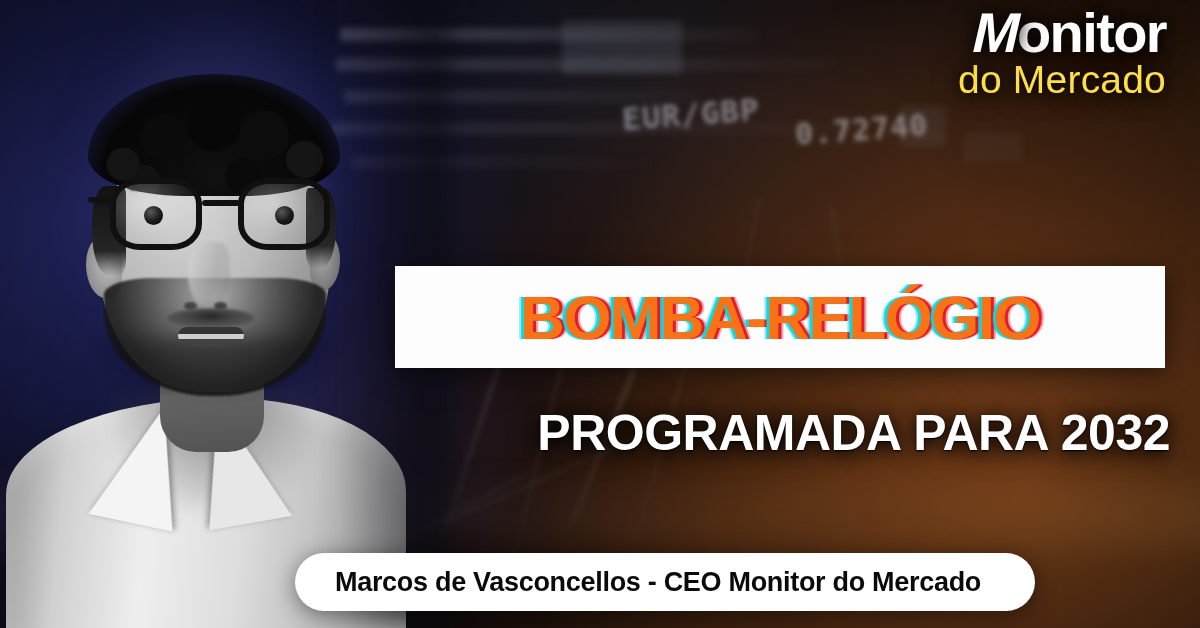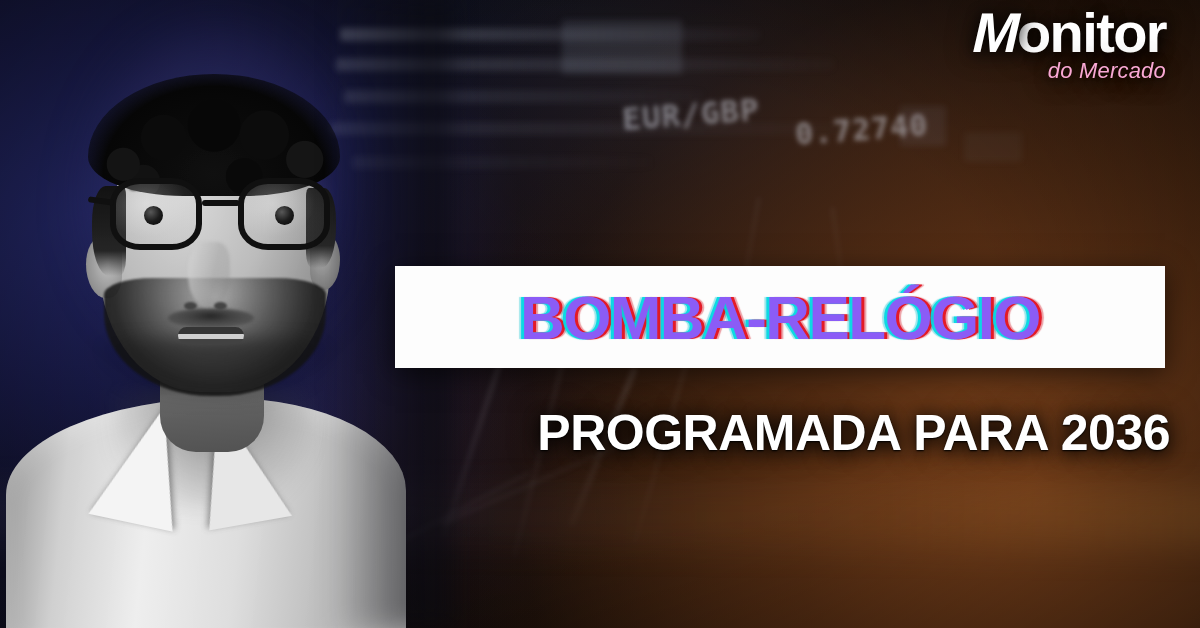--- a/index.html
+++ b/index.html
@@ -222,23 +222,22 @@
   }
   .logo-main {
     color:#fff; font-size:56px; font-weight:700; letter-spacing:-1.6px; line-height:.98;
     font-family:"Liberation Sans", sans-serif;
   }
   .logo-main .glyph-m {
     display:inline-block; font-style:italic; font-weight:700; letter-spacing:-3px;
     transform:skewX(-2deg);
   }
   .logo-sub {
-    color:#f9a8d4; font-size:22px; font-weight:400; letter-spacing:.2px; margin-top:-3px;
+    color:#fde047; font-size:39px; font-weight:400; letter-spacing:.2px; margin-top:-3px;
     font-family:"Liberation Sans", sans-serif;
-    font-style:italic;
   }
 
   
   .headline { position:absolute; left:0; top:0; width:1200px; height:628px; z-index:8; }
   .hl-line1, .hl-line3 {
     position:absolute; right:30px; color:#fff; font-weight:700;
     font-family:"Liberation Sans", sans-serif;
     letter-spacing:-0.5px; white-space:nowrap;
     text-shadow:0 3px 16px rgba(0,0,0,.95), 0 0 30px rgba(0,0,0,.78), 0 1px 2px rgba(0,0,0,1);
   }
@@ -250,21 +249,21 @@
     background:#fdfdfd;
     box-shadow:0 6px 26px rgba(0,0,0,.58);
   }
   .hl-line2-wrap {
     position:absolute; left:395px; top:266px; width:770px; height:102px;
     display:flex; align-items:center; justify-content:center;
   }
   .hl-line2 {
     position:relative; font-size:62px; font-weight:700; letter-spacing:-1.6px;
     font-family:"Liberation Sans", sans-serif; white-space:nowrap;
-    color:#8b5cf6;
+    color:#f97316;
     text-shadow:
       -3px 0 0 rgba(0,216,226,.92),
        3px 0 0 rgba(226,8,22,.88),
       -5px 0 1px rgba(0,196,208,.40),
        5px 0 1px rgba(208,6,18,.38);
   }
 
   
   .caption {
     position:absolute; left:295px; top:553px; height:58px;
@@ -355,17 +354,20 @@
   <div class="logo">
     <div class="logo-main"><span class="glyph-m">M</span><span>onitor</span></div>
     <div class="logo-sub">do Mercado</div>
   </div>
 
   <div class="headline">
     <div class="hl-bar"></div>
     <div class="hl-line2-wrap">
       <div class="hl-line2">BOMBA-RELÓGIO</div>
     </div>
-    <div class="hl-line3">PROGRAMADA PARA 2036</div>
-  </div>
-
+    <div class="hl-line3">PROGRAMADA PARA 2032</div>
+  </div>
+
+  <div class="caption">
+    <span class="caption-text">Marcos de Vasconcellos - CEO Monitor do Mercado</span>
+  </div>
 
 </div>
 
 </body></html>

